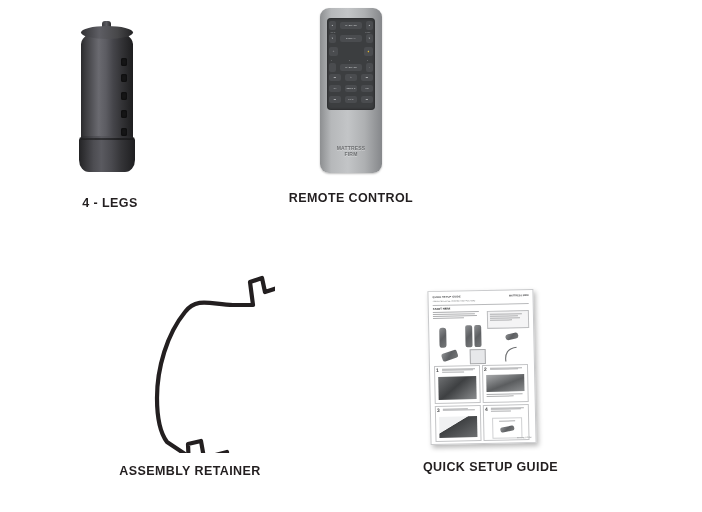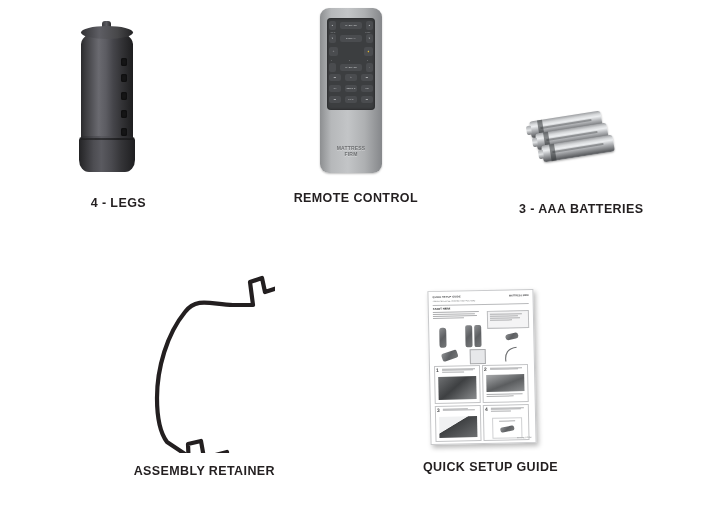--- a/index.html
+++ b/index.html
@@ -30,21 +30,21 @@
     position: relative;
     margin: 0 auto;
   }
   .part-label {
     font-family: "Liberation Sans", sans-serif;
     font-weight: bold;
     font-size: 12.5px;
     letter-spacing: 0.4px;
     color: #231f20;
     white-space: nowrap;
-    text-align: right;
+    text-align: center;
   }
 
   
   .leg-wrap { width: 70px; height: 160px; }
   .leg-body {
     position: absolute;
     left: 6px; top: 12px;
     width: 52px; height: 128px;
     border-radius: 26px / 14px;
     background: linear-gradient(to right,
@@ -339,40 +339,20 @@
         </div>
       </div>
       <div class="remote-logo">
         <div>MATTRESS</div>
         <div>FIRM</div>
       </div>
     </div>
     <div class="part-label" style="margin-top:13px; margin-left:-36px; width:134px;">REMOTE CONTROL</div>
   </div>
 
-  <div class="part" style="left:519px; top:108px; width:120px;">
-    <div class="part-figure batt-wrap">
-      <div class="battery" style="left:11px; top:8px; transform: rotate(-9deg);">
-        <div class="batt-tip"></div>
-        <div class="batt-band" style="left:8px;"></div>
-        <div class="batt-stripe"></div>
-      </div>
-      <div class="battery" style="left:17px; top:20px; transform: rotate(-9deg);">
-        <div class="batt-tip"></div>
-        <div class="batt-band" style="left:8px;"></div>
-        <div class="batt-stripe"></div>
-      </div>
-      <div class="battery" style="left:23px; top:32px; transform: rotate(-9deg);">
-        <div class="batt-tip"></div>
-        <div class="batt-band" style="left:8px;"></div>
-        <div class="batt-stripe"></div>
-      </div>
-    </div>
-    <div class="part-label" style="margin-top:14px;">3 - AAA BATTERIES</div>
-  </div>
 
   <div class="part" style="left:105px; top:268px; width:170px;">
     <div class="part-figure retainer-wrap">
       <svg width="170" height="185" viewBox="0 0 170 185">
         <path d="M 178 18
                  L 160 24
                  L 157 10
                  L 145 14
                  L 148 37
                  L 128 37

